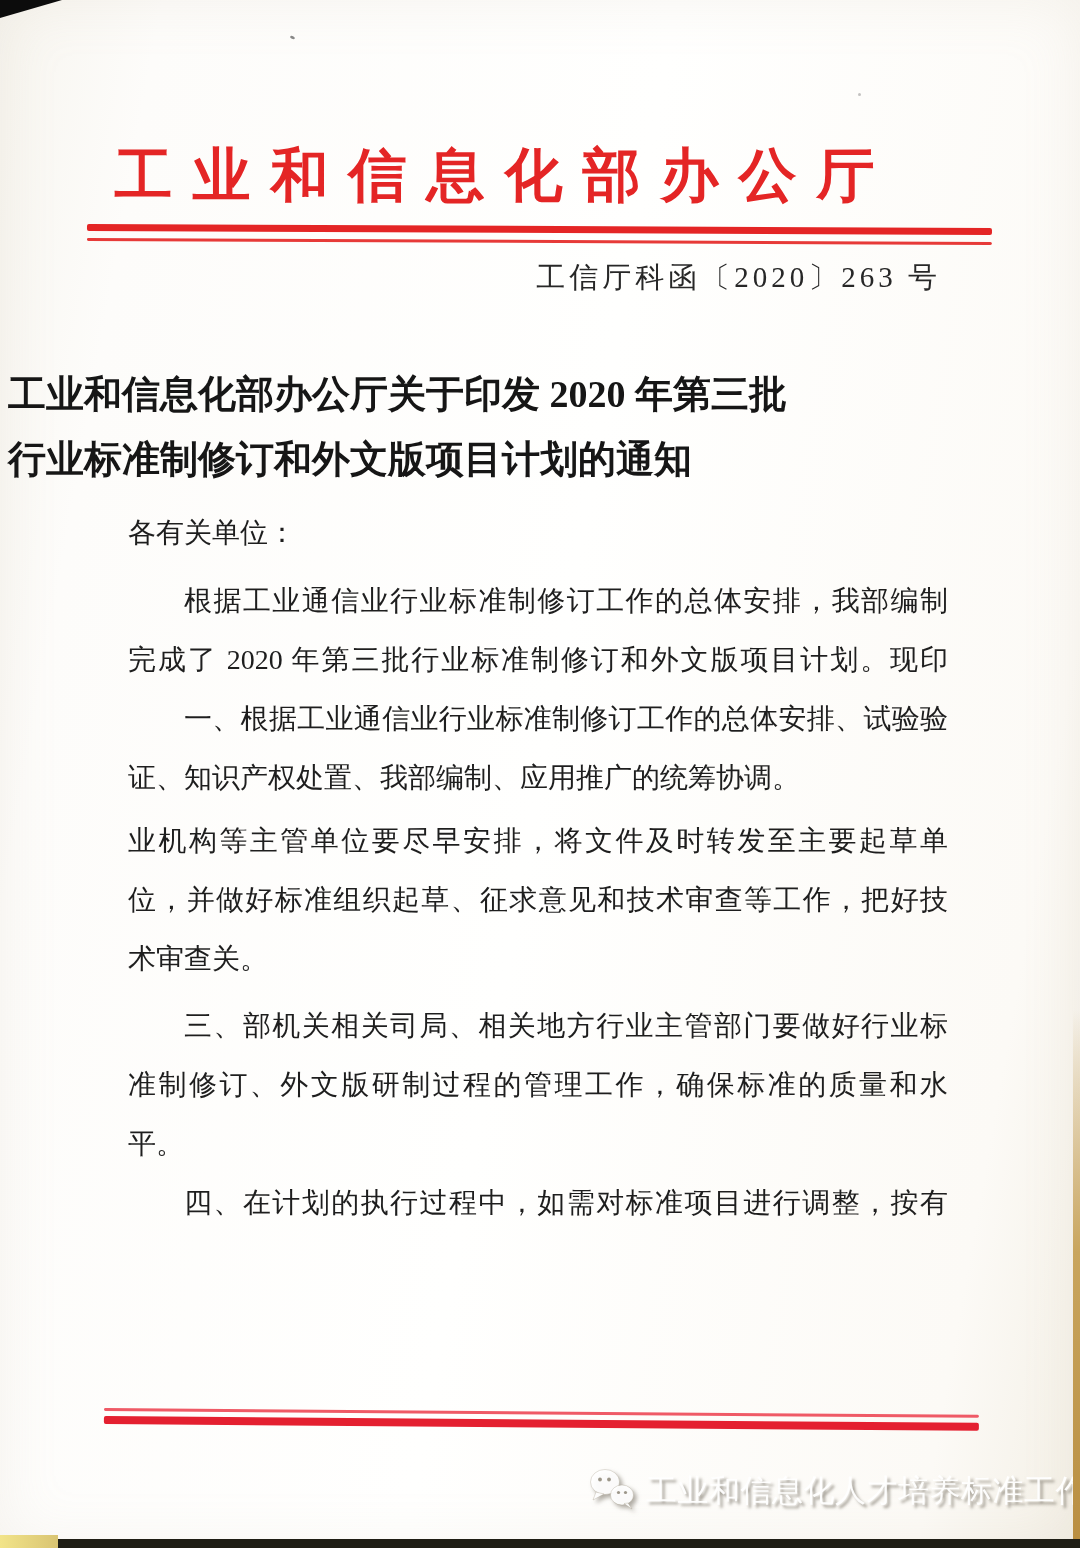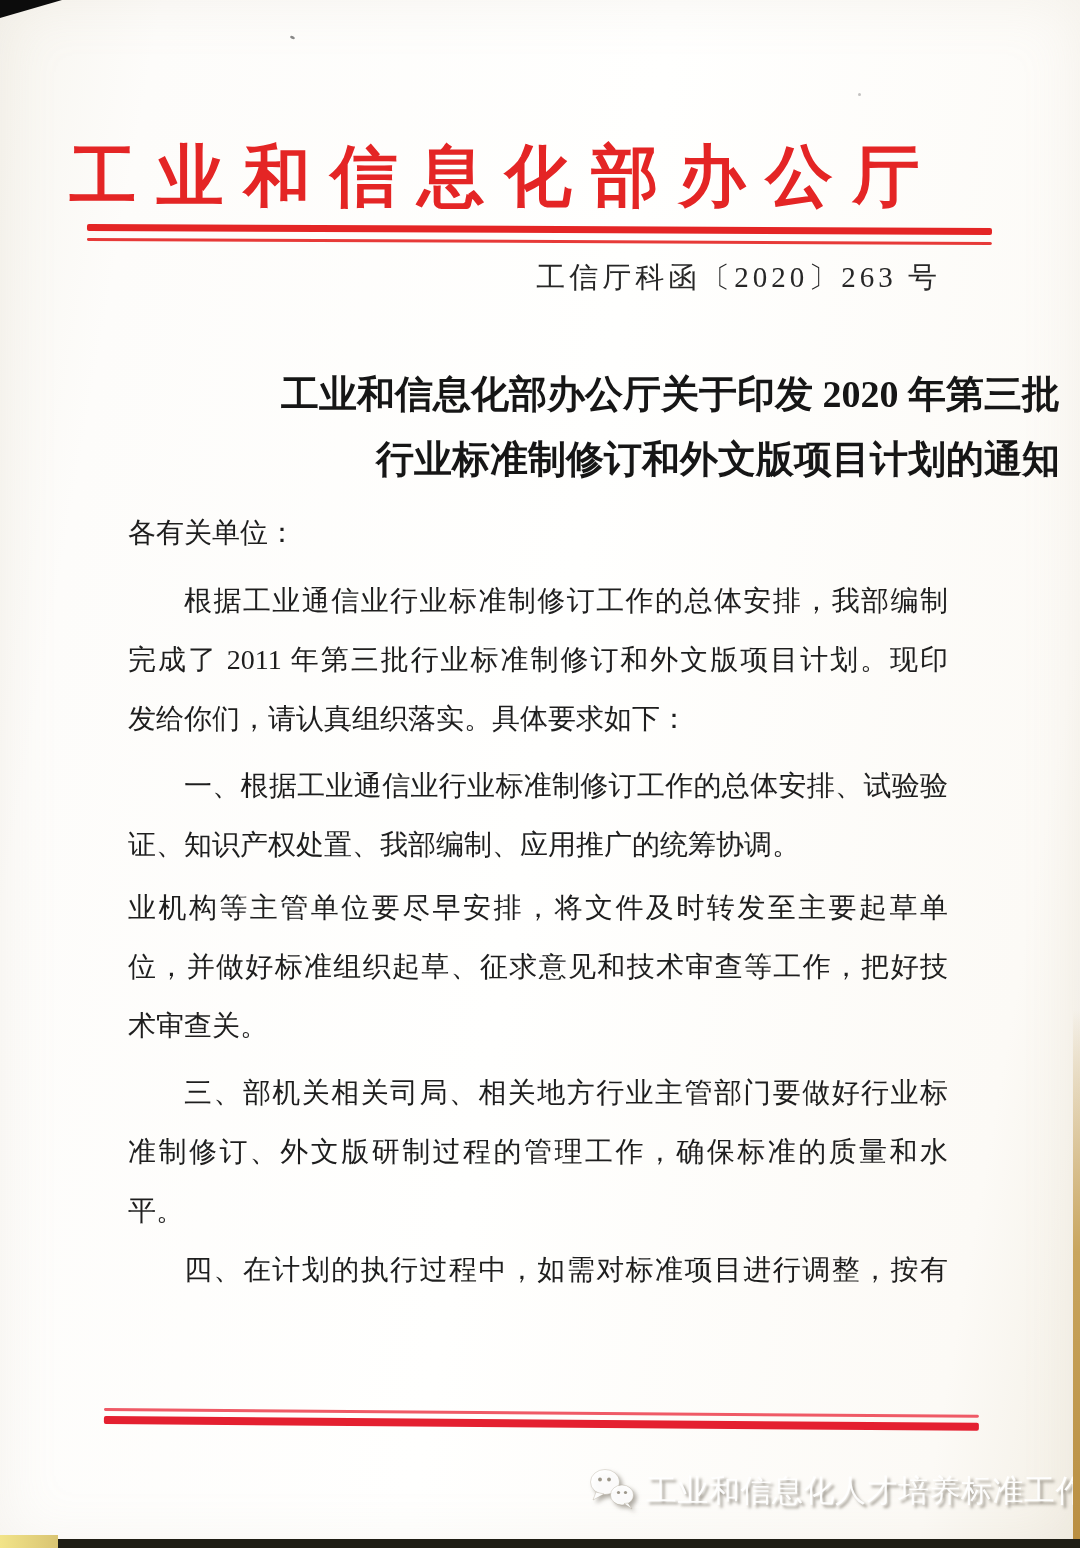--- a/index.html
+++ b/index.html
@@ -10,36 +10,36 @@
   }
   .page{
     position:absolute;left:0;top:0;width:1080px;height:1548px;
     background:linear-gradient(100deg,#f7f5ef 0%,#fdfcfa 12%,#fffffe 50%,#fcfaf6 88%,#f3efe5 100%);
     box-shadow:inset 0 0 60px rgba(190,180,155,0.14);
   }
 
   
   .agency{
     position:absolute;left:0;top:140px;width:984px;height:72px;
-    text-align:center;font-size:67px;font-weight:bold;
+    text-align:center;font-size:58px;font-weight:bold;
     letter-spacing:20px;padding-left:25px;box-sizing:border-box;
     color:#e42525;line-height:72px;white-space:nowrap;
   }
   .rule-top{position:absolute;left:87px;top:224px;width:905px;transform:rotate(0.25deg);transform-origin:left top;}
   .rule-top .thick{height:7px;background:#e42525;border-radius:2px;}
   .rule-top .thin{height:3px;background:#e73a38;margin-top:7px;border-radius:2px;}
 
   .doc-number{
     position:absolute;top:258px;right:139px;
     font-size:29px;letter-spacing:4px;color:#272727;white-space:nowrap;text-align:center;
   }
 
   
   .notice-title{
-    position:absolute;left:0;top:362px;width:1060px;text-align:right;
+    position:absolute;left:8px;top:362px;width:1060px;text-align:left;
     font-size:38px;font-weight:bold;color:#161616;line-height:65px;
     letter-spacing:0px;
   }
 
   
   .body-text{
     position:absolute;left:128px;top:503px;width:820px;
     font-size:28px;color:#1e1e1e;line-height:59px;
   }
   .ln{height:59px;overflow:visible;white-space:nowrap;}
@@ -104,22 +104,21 @@
   <div class="doc-number">工信厅科函〔2020〕263 号</div>
 
   <div class="notice-title">
     <div>工业和信息化部办公厅关于印发 2020 年第三批</div>
     <div>行业标准制修订和外文版项目计划的通知</div>
   </div>
 
   <div class="body-text">
     <div class="ln gap9">各有关单位：</div>
     <div class="ln ind just">根据工业通信业行业标准制修订工作的总体安排，我部编制</div>
-    <div class="ln just">完成了 2011 年第三批行业标准制修订和外文版项目计划。现印</div>
-    <div class="ln gap8">发给你们，请认真组织落实。具体要求如下：</div>
+    <div class="ln just">完成了 2020 年第三批行业标准制修订和外文版项目计划。现印</div>
     <div class="ln ind just">一、根据工业通信业行业标准制修订工作的总体安排、试验验</div>
     <div class="ln gap4">证、知识产权处置、我部编制、应用推广的统筹协调。</div>
     <div class="ln just">业机构等主管单位要尽早安排，将文件及时转发至主要起草单</div>
     <div class="ln just">位，并做好标准组织起草、征求意见和技术审查等工作，把好技</div>
     <div class="ln gap8">术审查关。</div>
     <div class="ln ind just">三、部机关相关司局、相关地方行业主管部门要做好行业标</div>
     <div class="ln just">准制修订、外文版研制过程的管理工作，确保标准的质量和水</div>
     <div class="ln">平。</div>
     <div class="ln ind just">四、在计划的执行过程中，如需对标准项目进行调整，按有</div>
   </div>

